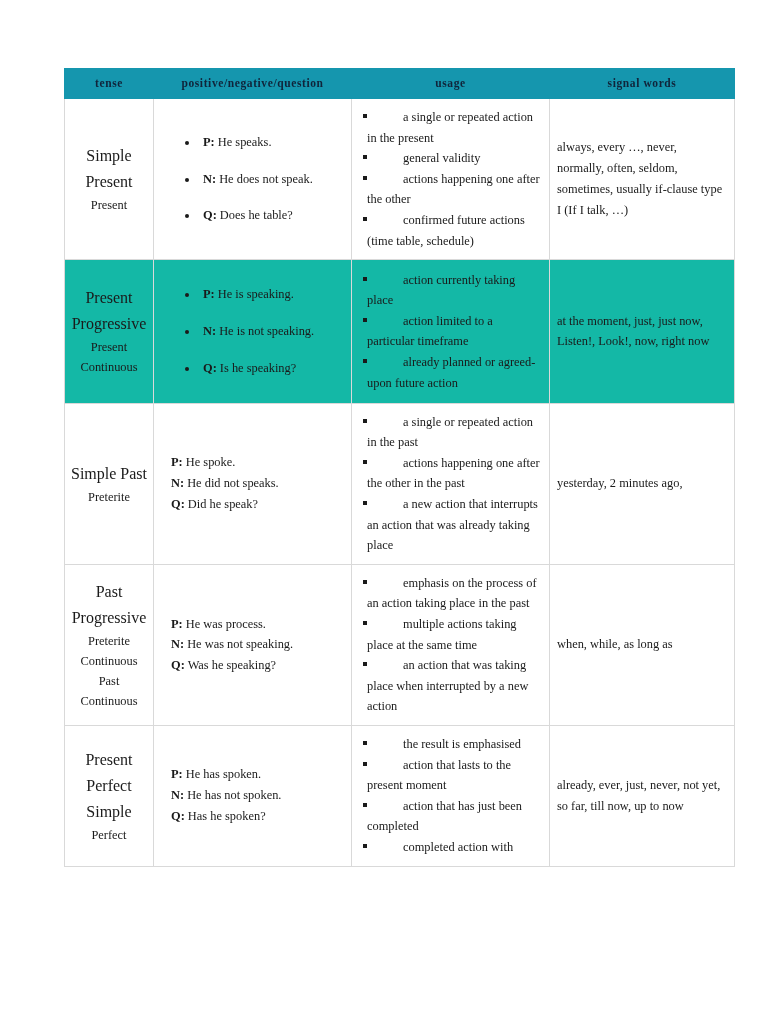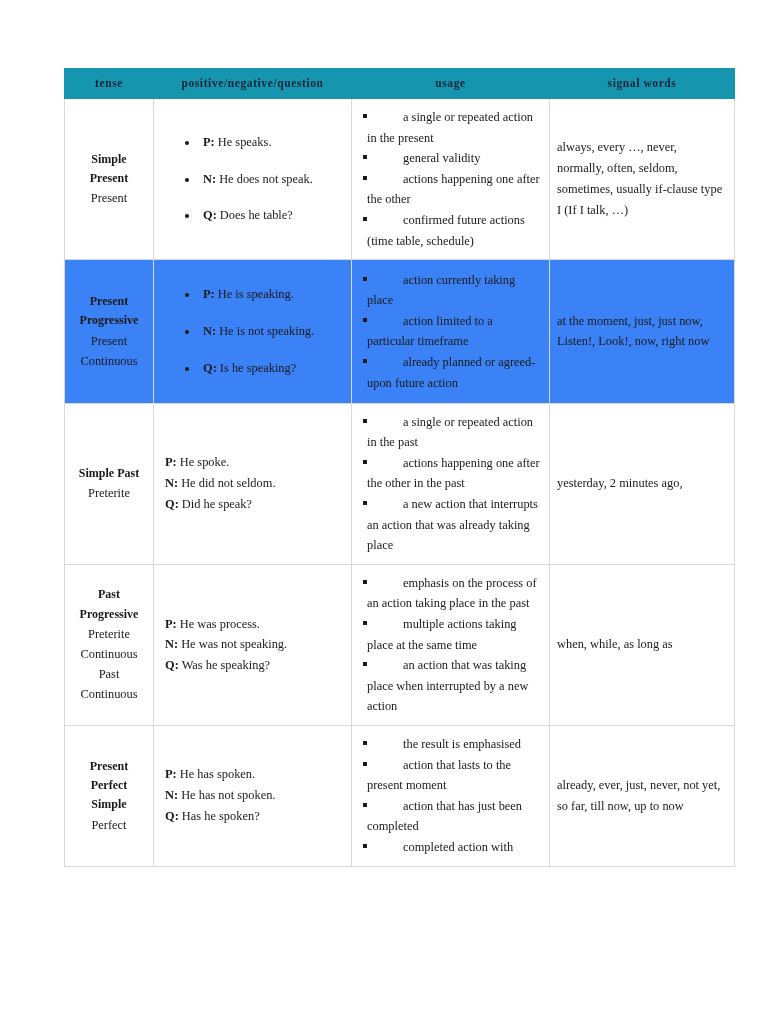--- a/index.html
+++ b/index.html
@@ -55,31 +55,31 @@
 
   tbody td {
     border: 1px solid #d9d9d9;
     vertical-align: middle;
     padding: 8px 7px;
     font-size: 12.4px;
     line-height: 1.62;
   }
 
   tbody tr.shaded td {
-    background: #3b82f6;
+    background: #14b8a6;
   }
 
   
   .tense-cell {
     text-align: center;
     padding: 8px 3px;
   }
   .tense-main {
-    font-weight: bold;
-    font-size: 12px;
+    font-weight: normal;
+    font-size: 16px;
     line-height: 1.62;
     display: block;
   }
   .tense-alt {
     font-weight: normal;
     font-size: 12.4px;
     line-height: 1.62;
     display: block;
   }
 
@@ -88,21 +88,21 @@
     margin: 0;
     padding: 0 0 0 22px;
     list-style: disc;
   }
   .forms-list li {
     margin: 16px;
     padding: 0 0 0 4px;
     line-height: 1.68;
   }
   .forms-plain {
-    margin: 0;
+    margin: 6px;
     padding: 0 0 0 4px;
     list-style: none;
   }
   .forms-plain li {
     margin: 0;
     padding: 0;
     line-height: 1.68;
   }
   .lbl { font-weight: bold; }
 
@@ -201,21 +201,21 @@
           <td class="signals">at the moment, just, just now, Listen!, Look!, now, right now</td>
         </tr>
         <tr>
           <td class="tense-cell">
             <span class="tense-main">Simple Past</span>
             <span class="tense-alt">Preterite</span>
           </td>
           <td>
             <ul class="forms-plain">
               <li><span class="lbl">P:</span><span> He spoke.</span></li>
-              <li><span class="lbl">N:</span><span> He did not seldom.</span></li>
+              <li><span class="lbl">N:</span><span> He did not speaks.</span></li>
               <li><span class="lbl">Q:</span><span> Did he speak?</span></li>
             </ul>
           </td>
           <td>
             <ul class="usage-list">
               <li><span class="sq"></span><span>a single or repeated action in the past</span></li>
               <li><span class="sq"></span><span>actions happening one after the other in the past</span></li>
               <li><span class="sq"></span><span>a new action that interrupts an action that was already taking place</span></li>
             </ul>
           </td>

